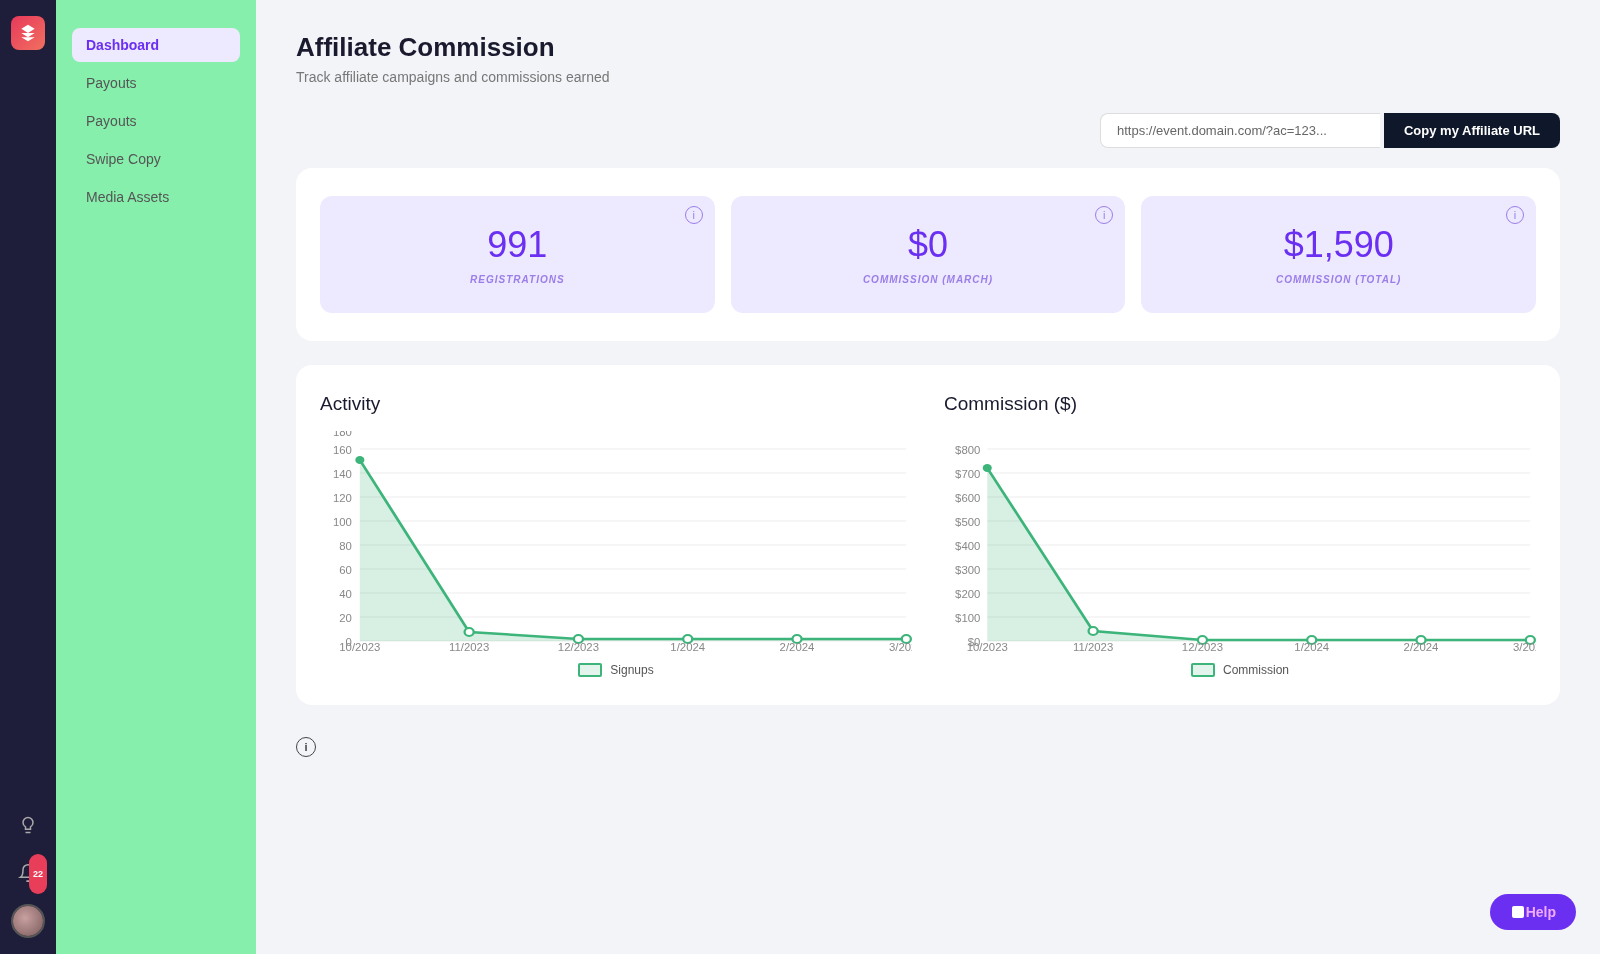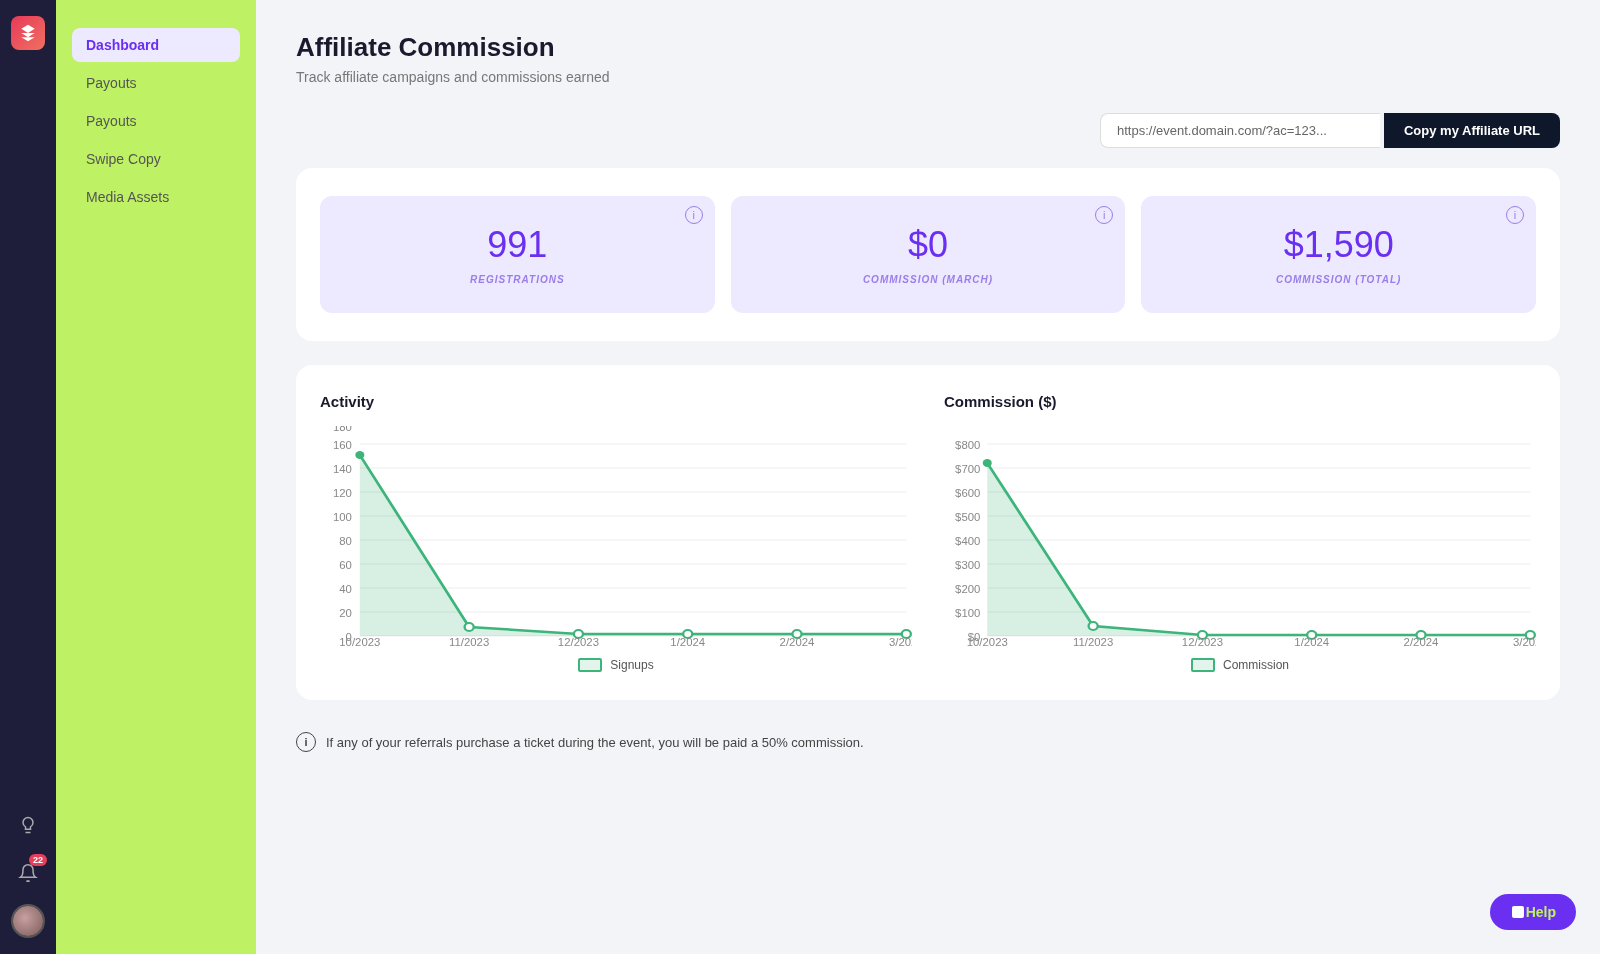--- a/index.html
+++ b/index.html
@@ -34,37 +34,37 @@
       width: 34px; height: 34px;
       border-radius: 50%;
       display: flex; align-items: center; justify-content: center;
       cursor: pointer;
       position: relative;
     }
     .icon-bar-btn svg { width: 20px; height: 20px; stroke: #aaa; fill: none; stroke-width: 1.8; }
     .badge {
       position: absolute; top: -2px; right: -2px;
       background: #e83e5a; color: white; font-size: 9px;
-      border-radius: 10px; padding: 1px 4px; font-weight: 700;
+      border-radius: 10px; padding: 15px 4px; font-weight: 700;
       min-width: 16px; text-align: center;
     }
     .avatar-btn {
       width: 34px; height: 34px; border-radius: 50%;
       background: #888; overflow: hidden; cursor: pointer;
       border: 2px solid #555;
     }
     .avatar-btn-inner {
       width: 100%; height: 100%;
       background: radial-gradient(circle at 40% 40%, #c8a0a0, #7a5a5a);
     }
 
     
     .sidebar {
       width: 200px;
-      background: #bef264;
+      background: #86efac;
       padding: 28px 16px;
       flex-shrink: 0;
     }
     .sidebar-item {
       padding: 9px 14px;
       border-radius: 8px;
       cursor: pointer;
       font-size: 14px;
       color: #555;
       margin-bottom: 4px;
@@ -183,22 +183,22 @@
       border-radius: 16px;
       padding: 28px 24px;
       margin-bottom: 24px;
       display: flex;
       gap: 32px;
     }
     .chart-container {
       flex: 1;
     }
     .chart-title {
-      font-size: 15px;
-      font-weight: 700;
+      font-size: 19px;
+      font-weight: 400;
       color: #1a1a2e;
       margin-bottom: 16px;
     }
     .chart-area {
       position: relative;
       width: 100%;
       height: 220px;
     }
     .chart-legend {
       display: flex;
@@ -233,21 +233,21 @@
       font-size: 11px;
       font-weight: 700;
       flex-shrink: 0;
     }
 
     
     .help-btn {
       position: fixed;
       bottom: 24px; right: 24px;
       background: #6b2ff2;
-      color: #bef264;
+      color: #f0abfc;
       border: none;
       border-radius: 24px;
       padding: 10px 20px;
       font-size: 14px;
       font-weight: 600;
       cursor: pointer;
       display: flex; align-items: center; 
     }
     .help-btn svg { width: 16px; height: 16px; fill: white; }
 
@@ -426,21 +426,20 @@
       <div class="chart-legend">
         <div class="legend-box"></div>
         <span>Commission</span>
       </div>
     </div>
 
   </div>
 
   <div class="info-note">
     <div class="info-circle">i</div>
-    <span>If any of your referrals purchase a ticket during the event, you will be paid a 50% commission.</span>
   </div>
 
 </div>
 
 <button class="help-btn">
   <svg viewBox="0 0 24 24">
     <rect x="3" y="3" width="18" height="18" rx="3"></rect>
     <path d="M9 9a3 3 0 015.83 1c0 2-3 3-3 3" stroke="white" stroke-width="1.5" fill="none"></path>
     <circle cx="12" cy="17" r="1" fill="white"></circle>
   </svg>

